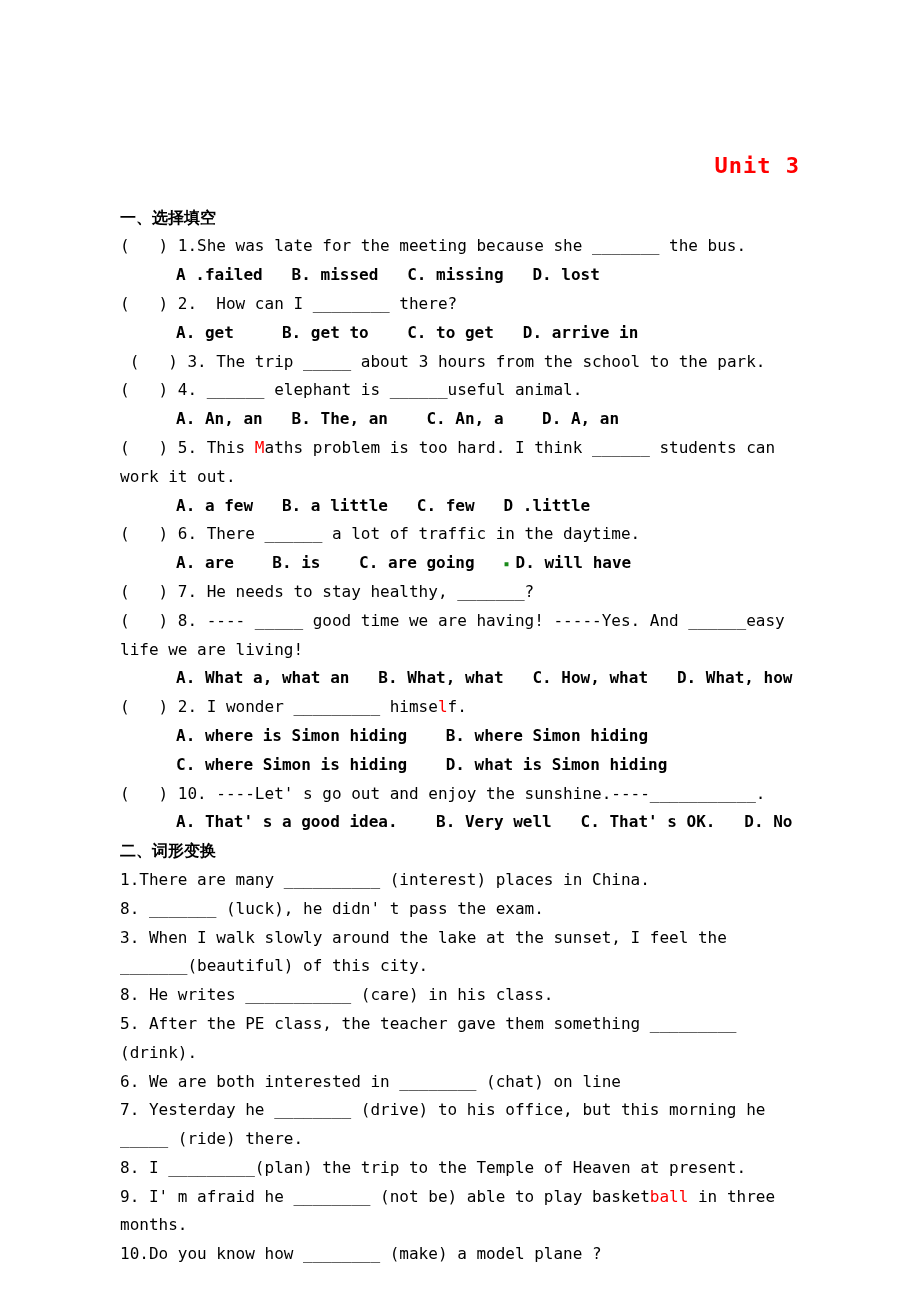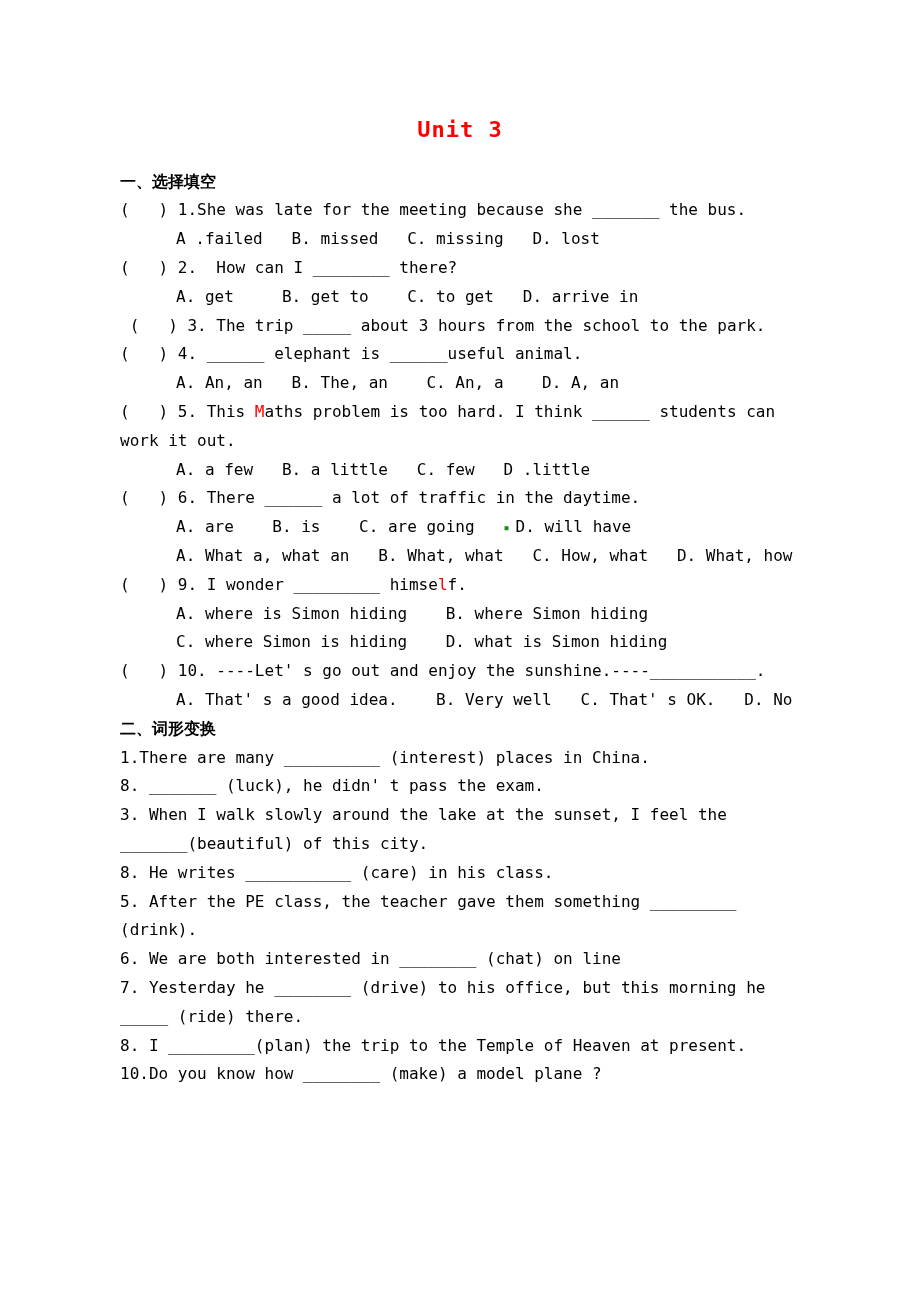--- a/index.html
+++ b/index.html
@@ -12,39 +12,41 @@
     color: #000;
   }
   .page {
     width: 920px;
     min-height: 1302px;
     padding: 110px 120px 60px 120px;
     box-sizing: border-box;
     position: relative;
   }
   .title {
-    text-align: center;
+    text-align: right;
     color: #ff0000;
     font-weight: bold;
     font-size: 22px;
     font-family: "SimHei", "黑体", monospace;
     margin-bottom: 18px;
     letter-spacing: 1px;
+    margin-top: 36px;
   }
   .section-header {
     font-weight: bold;
     font-family: "SimSun", "宋体", serif;
   }
   .line {
     font-family: "SimSun", "宋体", monospace;
     white-space: pre-wrap;
     word-break: break-word;
   }
   .indent {
     padding-left: 3.5em;
+    font-weight: bold;
   }
   .red { color: #ff0000; }
   .green-dot {
     color: #1a8a1a;
     font-size: 10px;
     vertical-align: middle;
   }
 </style>
 </head>
 <body>
@@ -65,35 +67,38 @@
 
   <div class="line">(   ) 4. ______ elephant is ______useful animal.</div>
   <div class="line indent">A. An, an   B. The, an    C. An, a    D. A, an</div>
 
   <div class="line"><span>(   ) 5. This </span><span class="red">M</span><span>aths problem is too hard. I think ______ students can work it out.</span></div>
   <div class="line indent">A. a few   B. a little   C. few   D .little</div>
 
   <div class="line">(   ) 6. There ______ a lot of traffic in the daytime.</div>
   <div class="line indent"><span>A. are    B. is    C. are going   </span><span class="green-dot">▪ </span><span>D. will have</span></div>
 
+  <div class="line">(   ) 7. He needs to stay healthy, _______?</div>
 
+  <div class="line">(   ) 8. ---- _____ good time we are having! -----Yes. And ______easy life we are living!</div>
   <div class="line indent">A. What a, what an   B. What, what   C. How, what   D. What, how</div>
 
-  <div class="line"><span>(   ) 9. I wonder _________ himse</span><span class="red">l</span><span>f.</span></div>
+  <div class="line"><span>(   ) 2. I wonder _________ himse</span><span class="red">l</span><span>f.</span></div>
   <div class="line indent">A. where is Simon hiding    B. where Simon hiding</div>
   <div class="line indent">C. where Simon is hiding    D. what is Simon hiding</div>
 
   <div class="line">(   ) 10. ----Let' s go out and enjoy the sunshine.----___________.</div>
   <div class="line indent">A. That' s a good idea.    B. Very well   C. That' s OK.   D. No</div>
 
   <div class="line section-header">二、词形变换</div>
 
   <div class="line">1.There are many __________ (interest) places in China.</div>
   <div class="line">8. _______ (luck), he didn' t pass the exam.</div>
   <div class="line">3. When I walk slowly around the lake at the sunset, I feel the _______(beautiful) of this city.</div>
   <div class="line">8. He writes ___________ (care) in his class.</div>
   <div class="line">5. After the PE class, the teacher gave them something _________ (drink).</div>
   <div class="line">6. We are both interested in ________ (chat) on line</div>
   <div class="line">7. Yesterday he ________ (drive) to his office, but this morning he _____ (ride) there.</div>
   <div class="line">8. I _________(plan) the trip to the Temple of Heaven at present.</div>
+  <div class="line"><span>9. I' m afraid he ________ (not be) able to play basket</span><span class="red">ball</span><span> in three months.</span></div>
   <div class="line">10.Do you know how ________ (make) a model plane ?</div>
 
 </div>
 
 </body></html>

